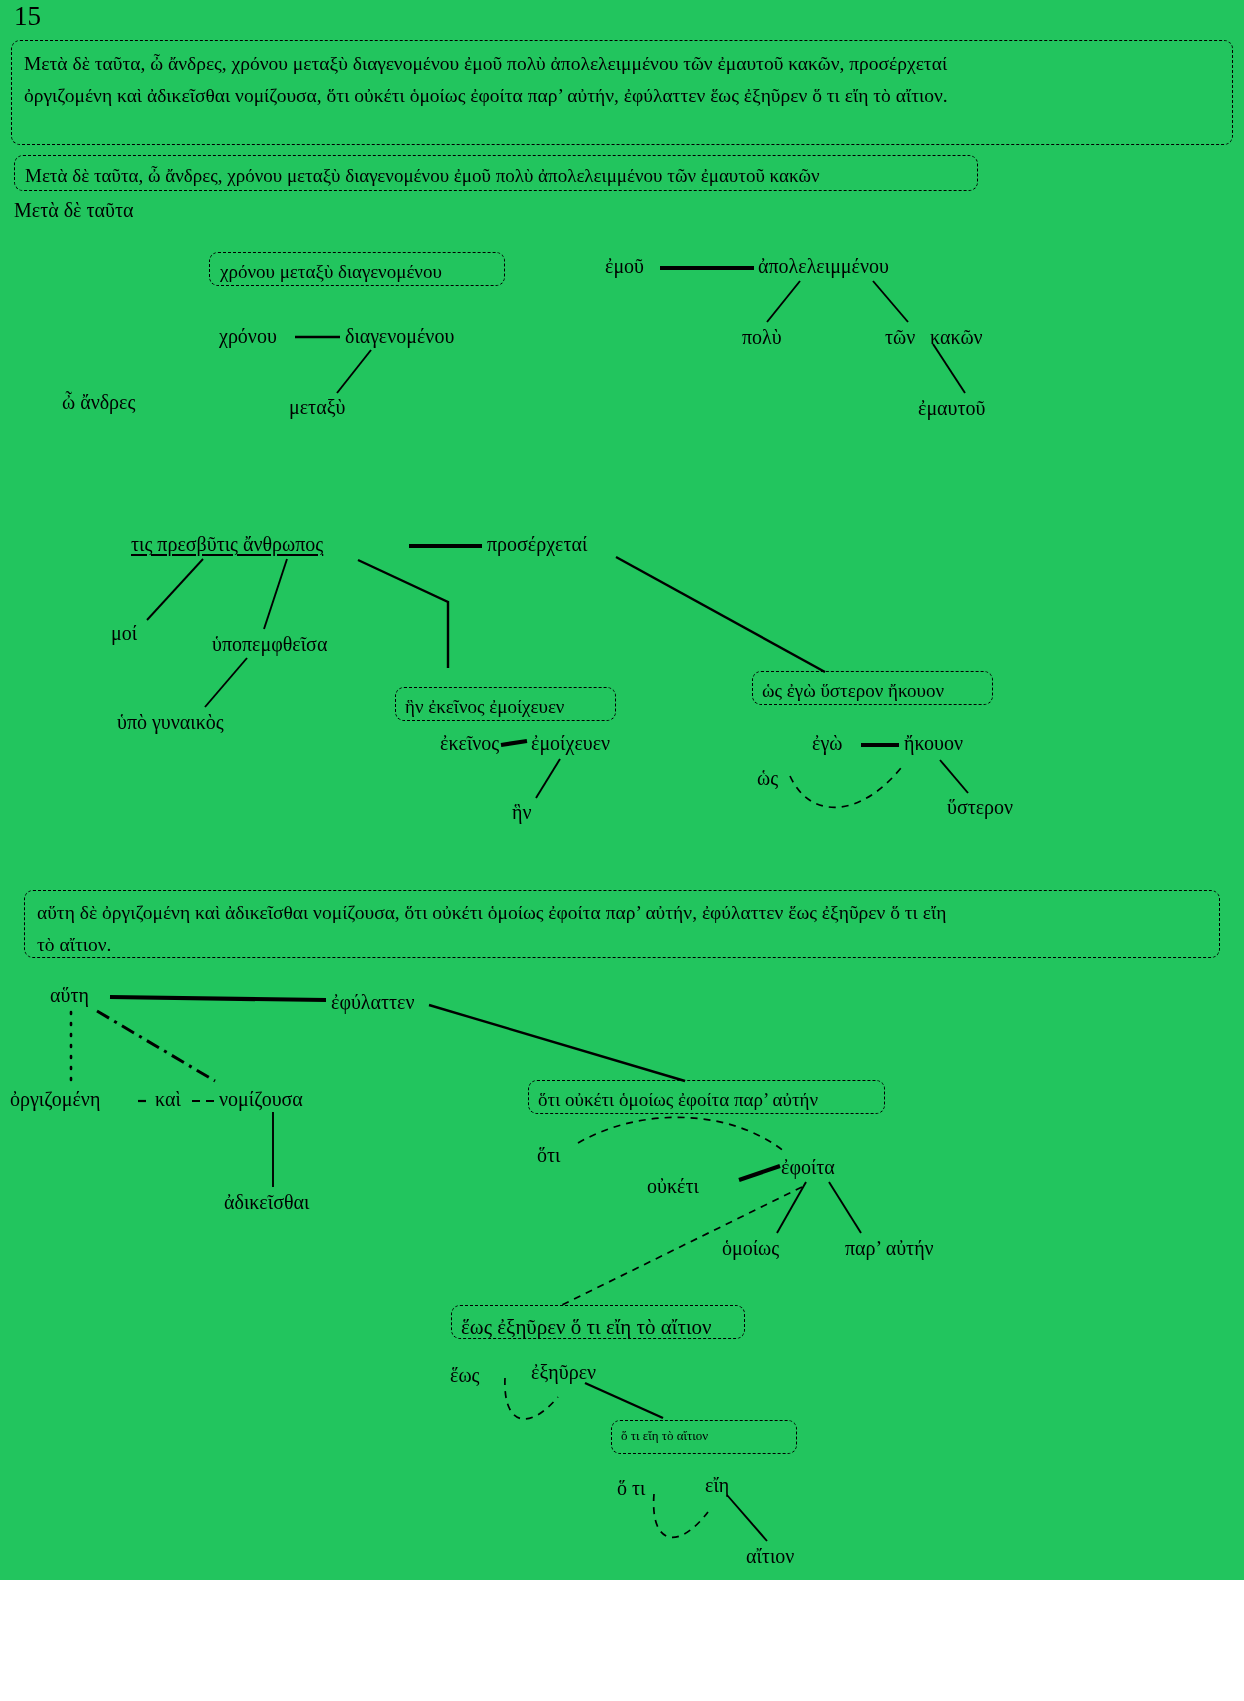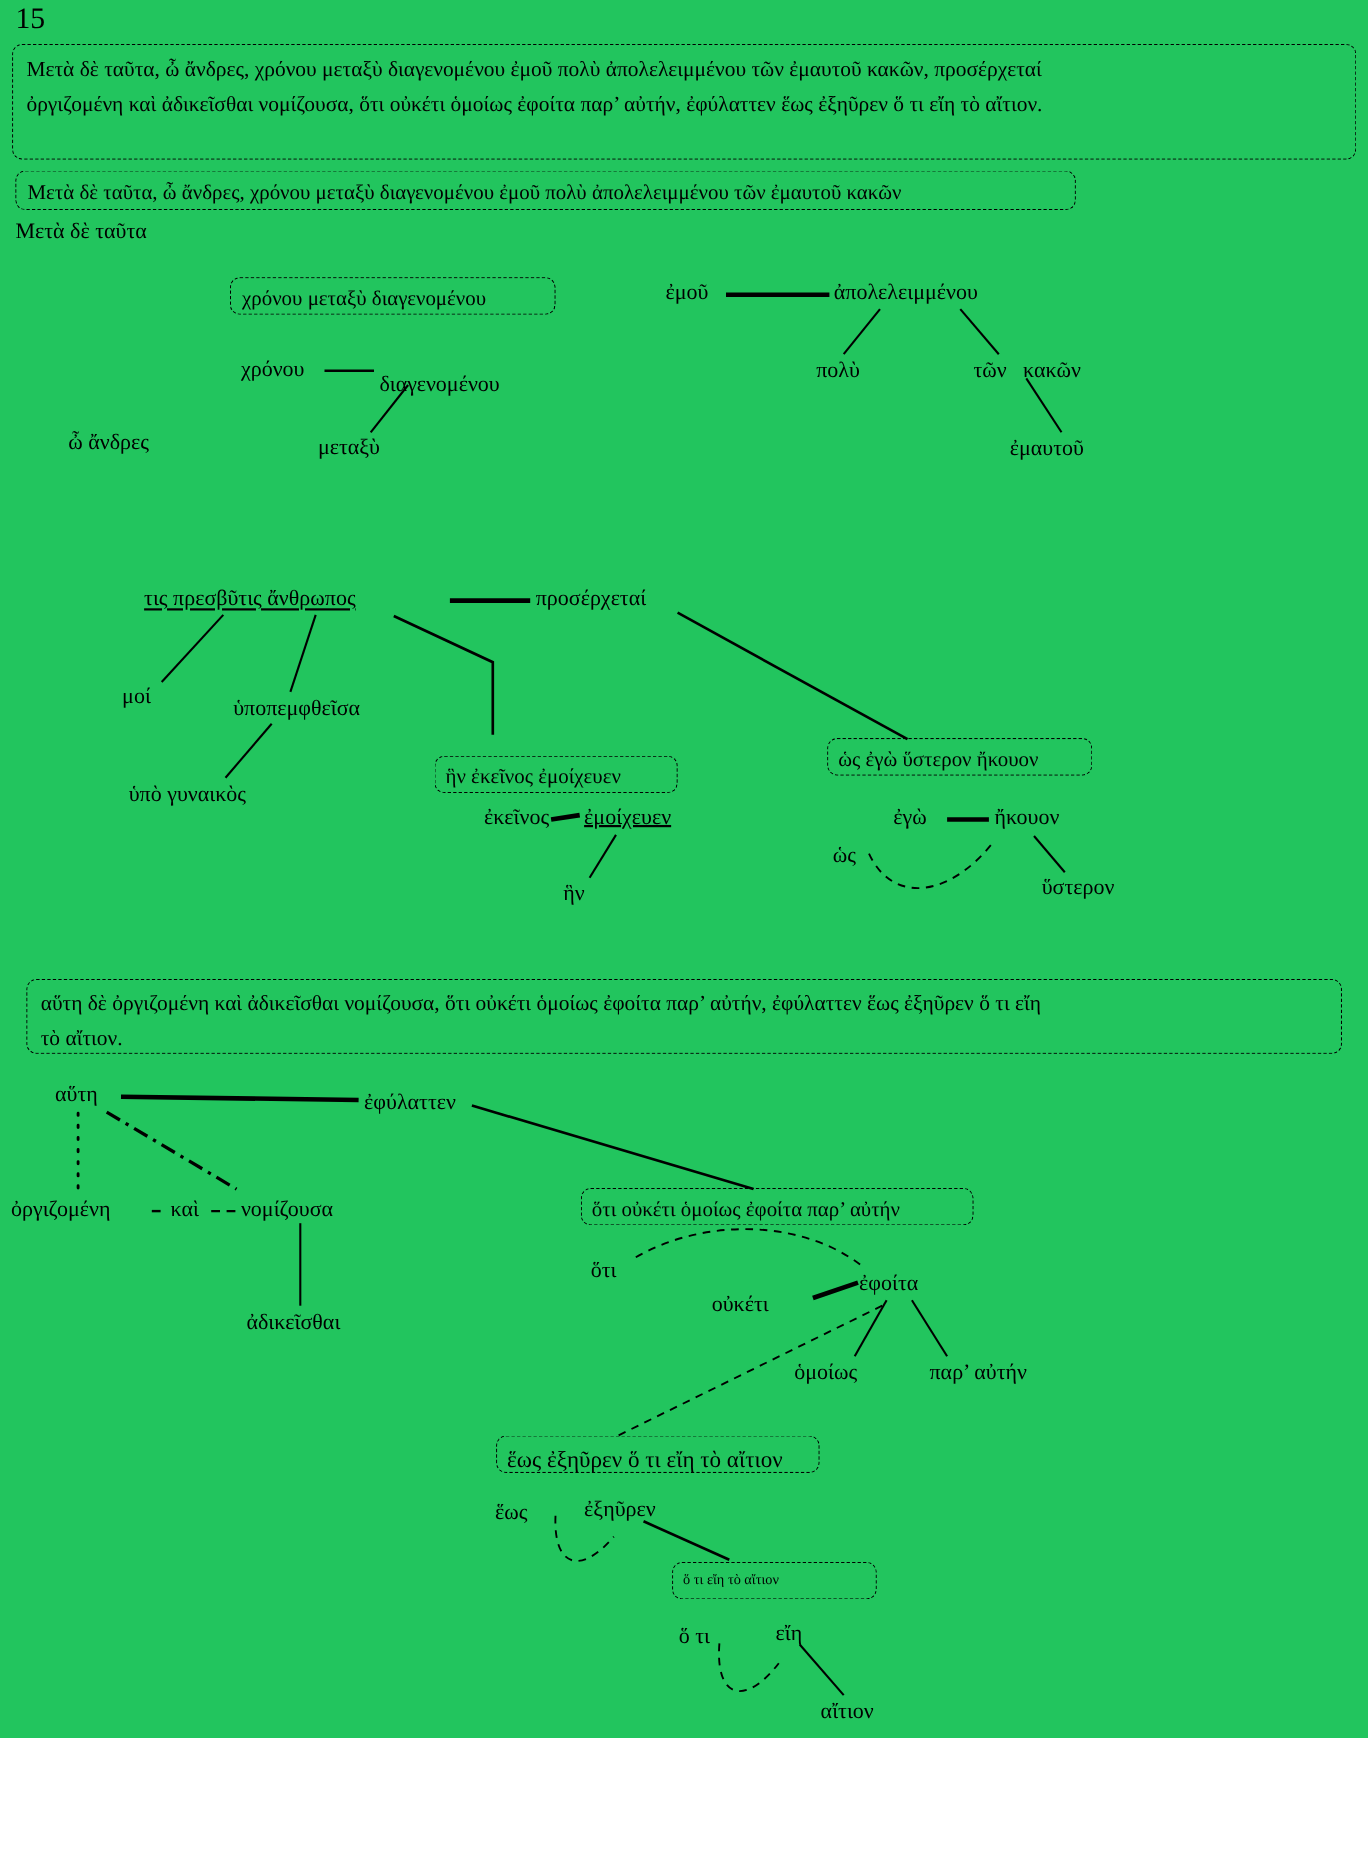--- a/index.html
+++ b/index.html
@@ -116,41 +116,41 @@
     <div>ὀργιζομένη καὶ ἀδικεῖσθαι νομίζουσα, ὅτι οὐκέτι ὁμοίως ἐφοίτα παρ’ αὐτήν, ἐφύλαττεν ἕως ἐξηῦρεν ὅ τι εἴη τὸ αἴτιον.</div>
   </div>
 
   <div class="clause-box" style="left:14px; top:155px; width:964px; height:36px; padding:5px 10px; font-size:19px;">Μετὰ δὲ ταῦτα, ὦ ἄνδρες, χρόνου μεταξὺ διαγενομένου ἐμοῦ πολὺ ἀπολελειμμένου τῶν ἐμαυτοῦ κακῶν</div>
 
   <div class="node heading" style="left:14px; top:200px;">Μετὰ δὲ ταῦτα</div>
 
   <div class="clause-box" style="left:209px; top:252px; width:296px; height:34px; padding:4px 10px; font-size:19px;">χρόνου μεταξὺ διαγενομένου</div>
 
   <div class="node" style="left:219px; top:326px;">χρόνου</div>
-  <div class="node" style="left:345px; top:326px;margin-top:13px;">διαγενομένου</div>
+  <div class="node" style="left:345px; top:326px;">διαγενομένου</div>
   <div class="node" style="left:289px; top:397px;">μεταξὺ</div>
   <div class="node" style="left:27px; top:392px;margin-left:35px;">ὦ ἄνδρες</div>
 
   <div class="node" style="left:605px; top:256px;">ἐμοῦ</div>
   <div class="node" style="left:758px; top:256px;">ἀπολελειμμένου</div>
   <div class="node" style="left:742px; top:327px;">πολὺ</div>
   <div class="node" style="left:885px; top:327px;">τῶν</div>
   <div class="node" style="left:930px; top:327px;text-align:right;">κακῶν</div>
   <div class="node" style="left:918px; top:398px;">ἐμαυτοῦ</div>
 
   <div class="node underline" style="left:131px; top:534px;">τις πρεσβῦτις ἄνθρωπος</div>
   <div class="node" style="left:487px; top:534px;">προσέρχεταί</div>
 
   <div class="node" style="left:111px; top:623px;">μοί</div>
   <div class="node" style="left:212px; top:634px;">ὑποπεμφθεῖσα</div>
   <div class="node" style="left:117px; top:712px;">ὑπὸ γυναικὸς</div>
 
   <div class="clause-box" style="left:395px; top:687px; width:221px; height:34px; padding:4px 9px; font-size:19px;">ἣν ἐκεῖνος ἐμοίχευεν</div>
   <div class="node" style="left:440px; top:733px;">ἐκεῖνος</div>
-  <div class="node" style="left:531px; top:733px;text-decoration:underline;">ἐμοίχευεν</div>
+  <div class="node" style="left:531px; top:733px;">ἐμοίχευεν</div>
   <div class="node" style="left:512px; top:802px;">ἣν</div>
 
   <div class="clause-box" style="left:752px; top:671px; width:241px; height:34px; padding:4px 9px; font-size:19px;">ὡς ἐγὼ ὕστερον ἤκουον</div>
   <div class="node" style="left:812px; top:733px;">ἐγὼ</div>
   <div class="node" style="left:904px; top:733px;">ἤκουον</div>
   <div class="node" style="left:757px; top:768px;">ὡς</div>
   <div class="node" style="left:947px; top:797px;">ὕστερον</div>
 
   <div class="clause-box" style="left:24px; top:890px; width:1196px; height:68px; padding:6px 12px; font-size:19.5px;">
     <div>αὕτη δὲ ὀργιζομένη καὶ ἀδικεῖσθαι νομίζουσα, ὅτι οὐκέτι ὁμοίως ἐφοίτα παρ’ αὐτήν, ἐφύλαττεν ἕως ἐξηῦρεν ὅ τι εἴη</div>

